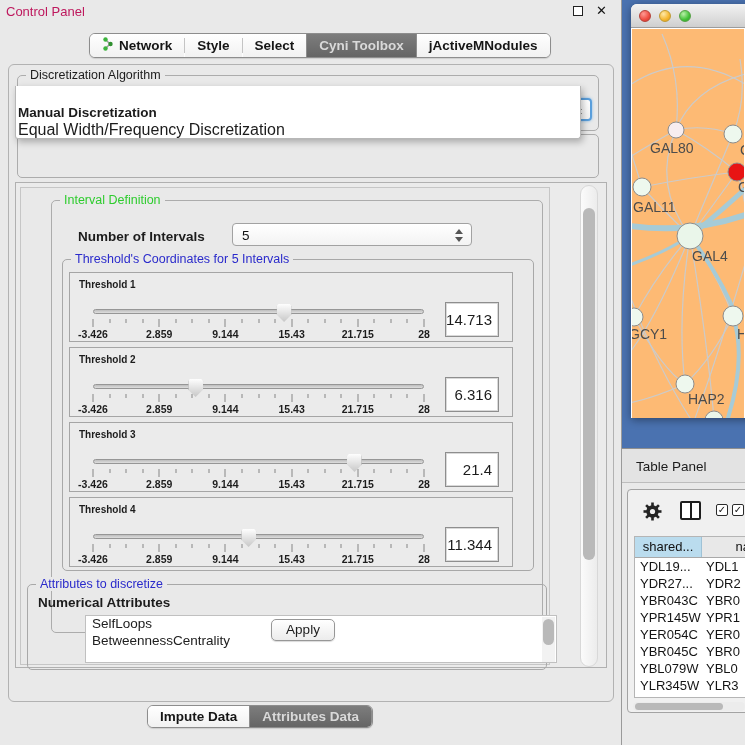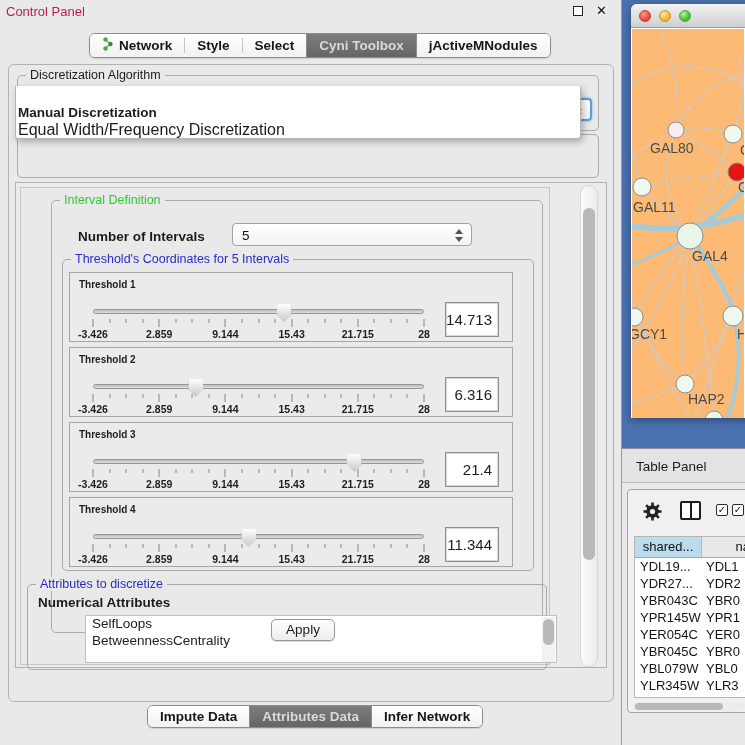--- a/index.html
+++ b/index.html
@@ -370,23 +370,20 @@
 
   <div class="seg" id="bottom-tabs">
       <div class="seg-item">
         <span>Impute Data</span>
       </div>
       <span class="seg-sep hard"></span>
       <div class="seg-item sel">
         <span>Attributes Data</span>
       </div>
       <span class="seg-sep hard"></span>
-      <div class="seg-item">
-        <span>Infer Network</span>
-      </div>
     </div>
 </div>
 
 <div class="net-frame">
   <div class="mac-win">
     <div class="mac-titlebar">
       <span class="light red"></span>
       <span class="light yellow"></span>
       <span class="light green"></span>
     </div>

